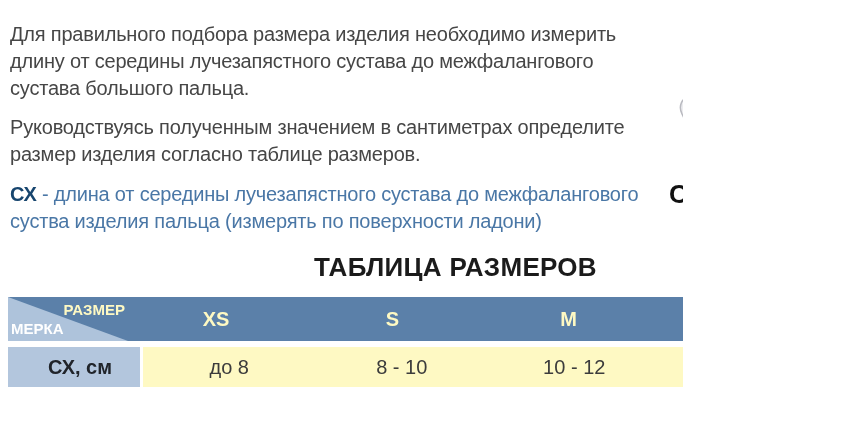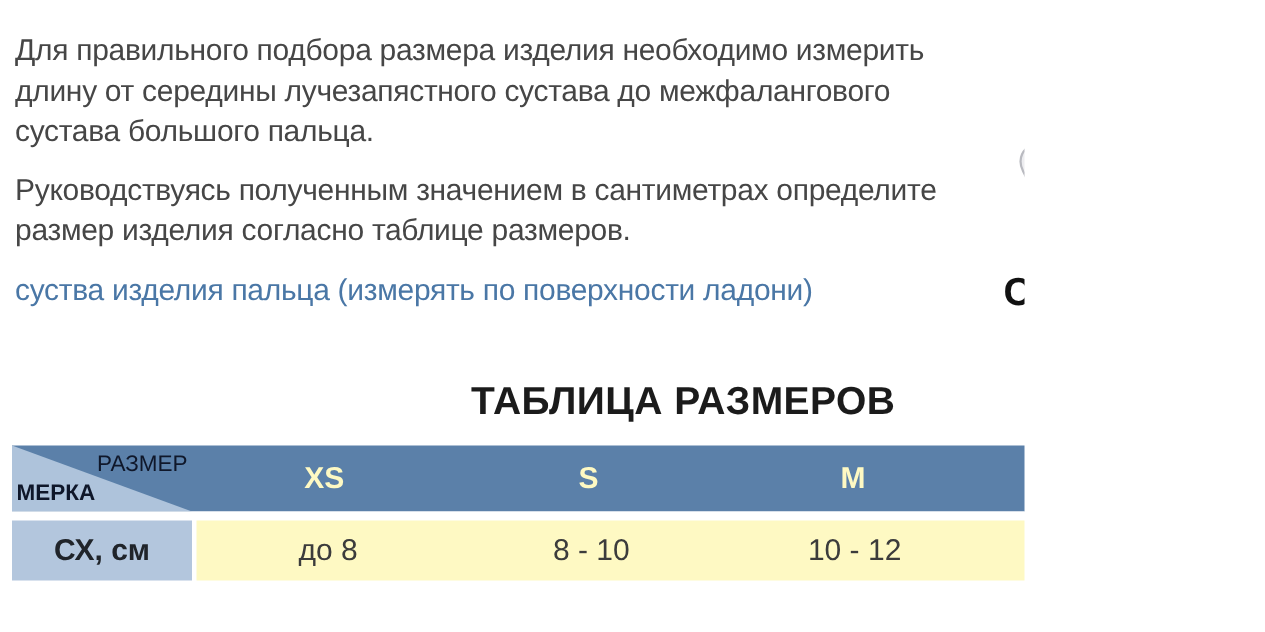--- a/index.html
+++ b/index.html
@@ -21,31 +21,31 @@
               font-weight:bold; color:#111; letter-spacing:1px; }
 
   .table-title { position:absolute; top:252px; left:0; width:843px; text-align:center;
                  font-size:26px; font-weight:bold; color:#1b1b1b; letter-spacing:0.3px;padding-left:34px; }
 
   .size-table { position:absolute; left:8px; top:297px; width:825px; }
   .header-row { display:flex; height:44px; background:#5b80a9; }
   .corner-cell { position:relative; width:120px; height:100%; }
   .corner-triangle { position:absolute; inset:0; background:#aec3db;
                      clip-path:polygon(0 0, 100% 100%, 0 100%); }
-  .corner-top { position:absolute; top:4px; right:3px; color:#0f172a;
-                font-weight:normal; font-size:15px; }
-  .corner-bottom { position:absolute; bottom:4px; left:3px; color:#0f172a;
+  .corner-top { position:absolute; top:4px; right:3px; color:#fef9c3;
+                font-weight:bold; font-size:15px; }
+  .corner-bottom { position:absolute; bottom:4px; left:3px; color:#ffffff;
                    font-weight:bold; font-size:15px; }
   .header-cell { flex:1; display:flex; align-items:center; justify-content:center;
                  color:#fef9c3; font-weight:bold; font-size:20px; }
   .table-gap { height:6px; background:#fff; }
   .data-row { display:flex; height:40px; }
   .row-label { width:120px; background:#b3c6dd; display:flex; align-items:center;
                justify-content:center; font-weight:bold; font-size:20px; color:#20242a;
-               margin-right:3px; }
+               margin-right:3px;padding-left:12px; }
   .row-values { flex:1; background:#fef9c3; display:flex; }
   .value-cell { flex:1; display:flex; align-items:center; justify-content:center;
                 font-size:20px; color:#3c3c3c; }
 </style>
 </head>
 <body>
 
 <div class="canvas">
 
   <div class="para p1">
@@ -53,20 +53,21 @@
     <div class="line">длину от середины лучезапястного сустава до межфалангового</div>
     <div class="line">сустава большого пальца.</div>
   </div>
 
   <div class="para p2">
     <div class="line">Руководствуясь полученным значением в сантиметрах определите</div>
     <div class="line">размер изделия согласно таблице размеров.</div>
   </div>
 
   <div class="para p3">
+    <div class="line"><span class="term">СХ</span><span> - длина от середины лучезапястного сустава до межфалангового</span></div>
     <div class="line">суства изделия пальца (измерять по поверхности ладони)</div>
   </div>
 
   <svg class="hand-svg" width="172" height="254" viewBox="0 0 172 254">
     <path class="hand-outline-path" stroke="#b9bac0" d="M 58 250
              L 60 206
              C 58 198 54 188 50 176
              C 42 162 18 118 10 102
              C 6 94 10 86 17 85
              C 24 86 30 94 36 102

